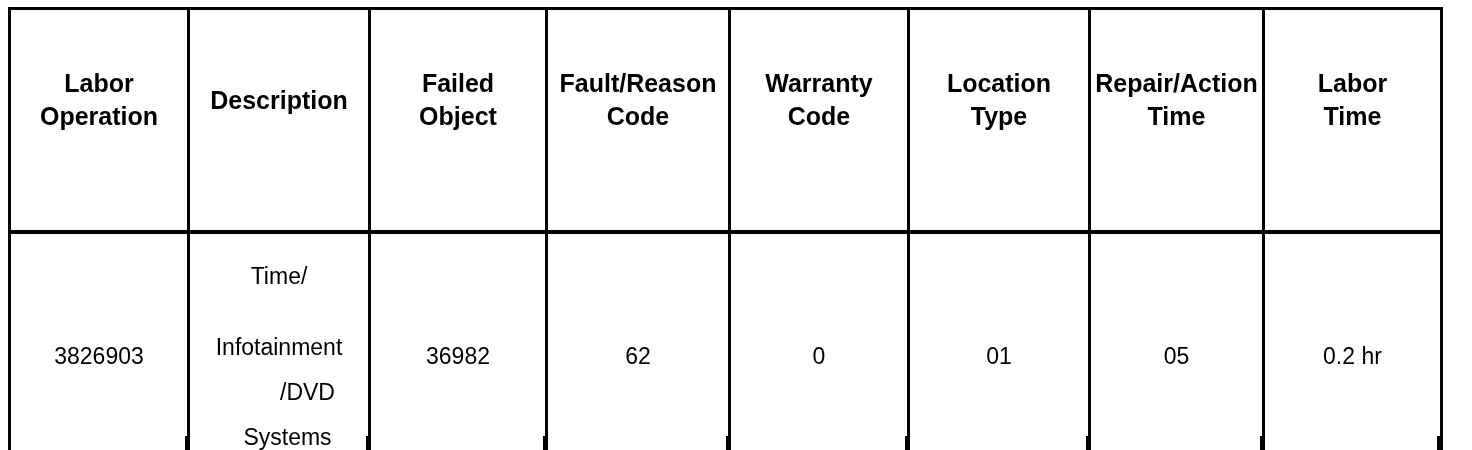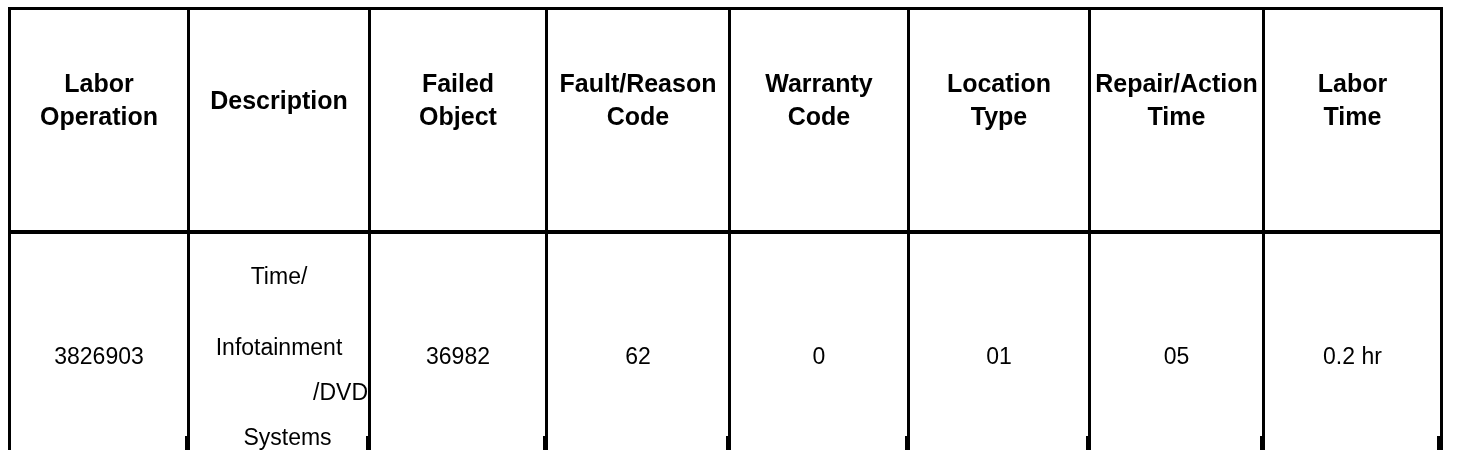--- a/index.html
+++ b/index.html
@@ -55,21 +55,20 @@
   }
   .desc-line {
     line-height: 45px;
     white-space: nowrap;
   }
   .desc-line.gap-after {
     margin-bottom: 26px;
   }
   .desc-line.indent-dvd {
     padding-left: 57px;
-    text-align: right;
   }
   .desc-line.indent-sys {
     padding-left: 17px;
   }
   .stub {
     position: absolute;
     top: 436px;
     width: 3px;
     height: 14px;
     background: #000000;

